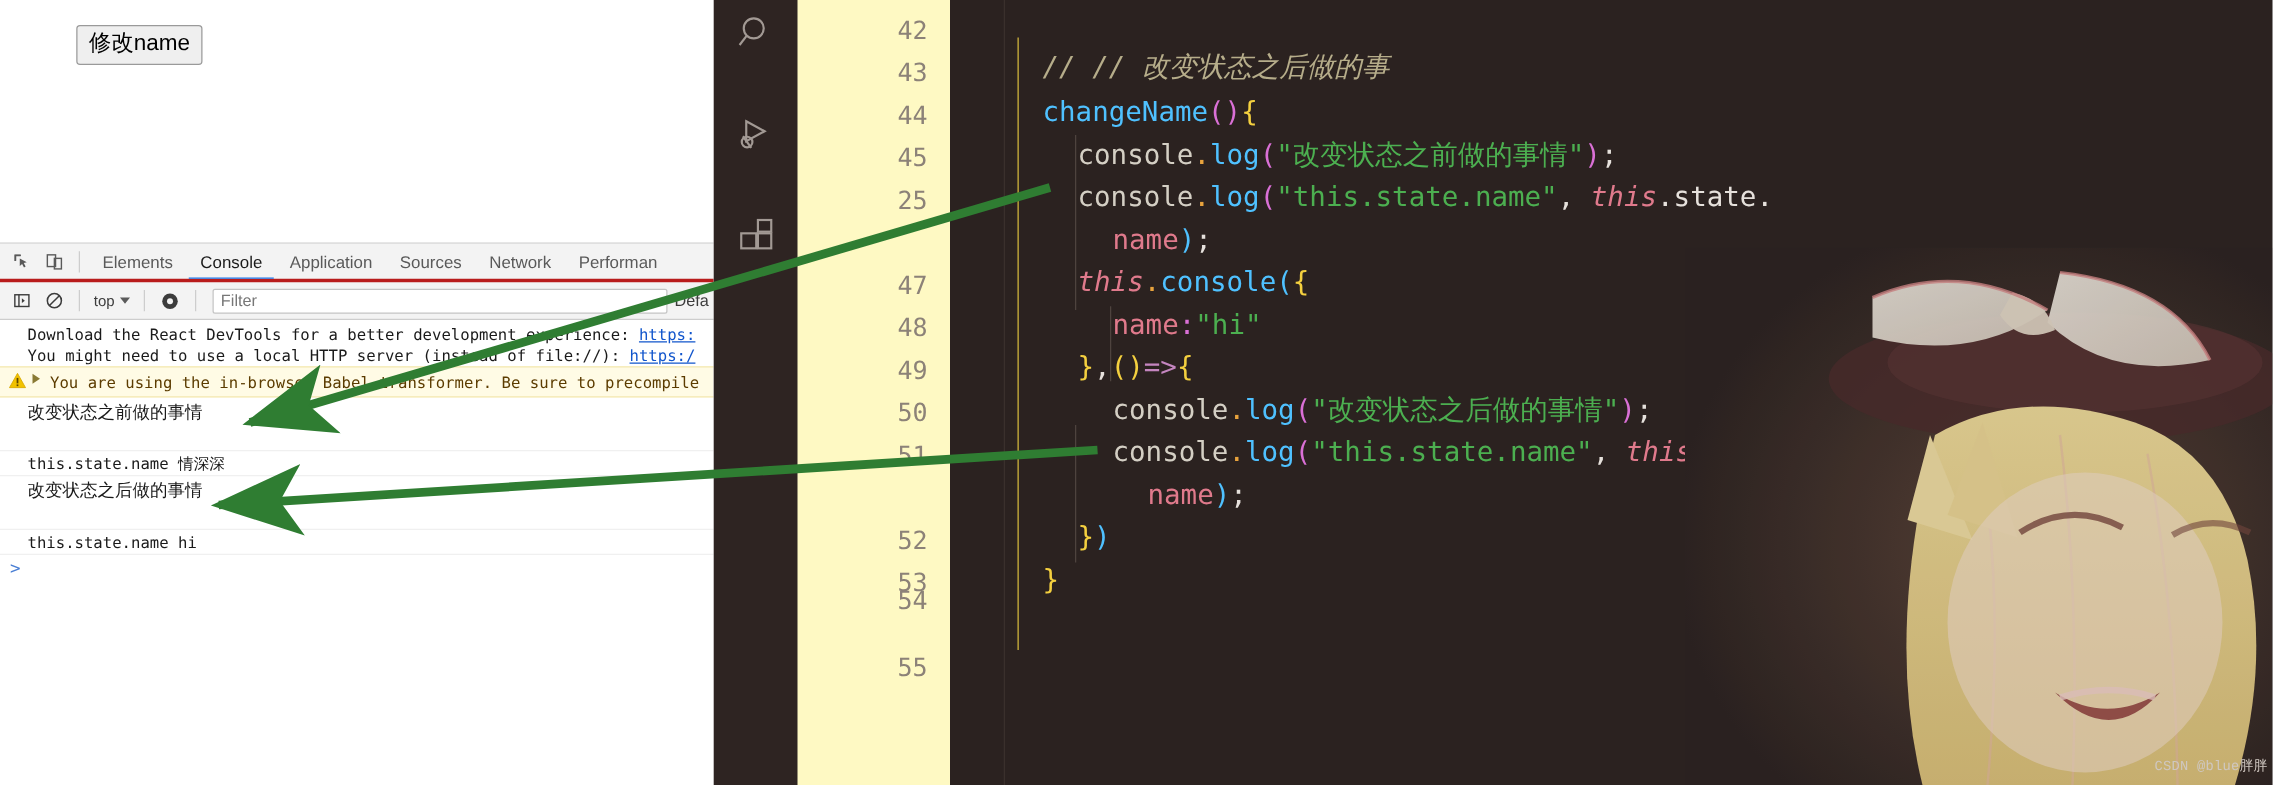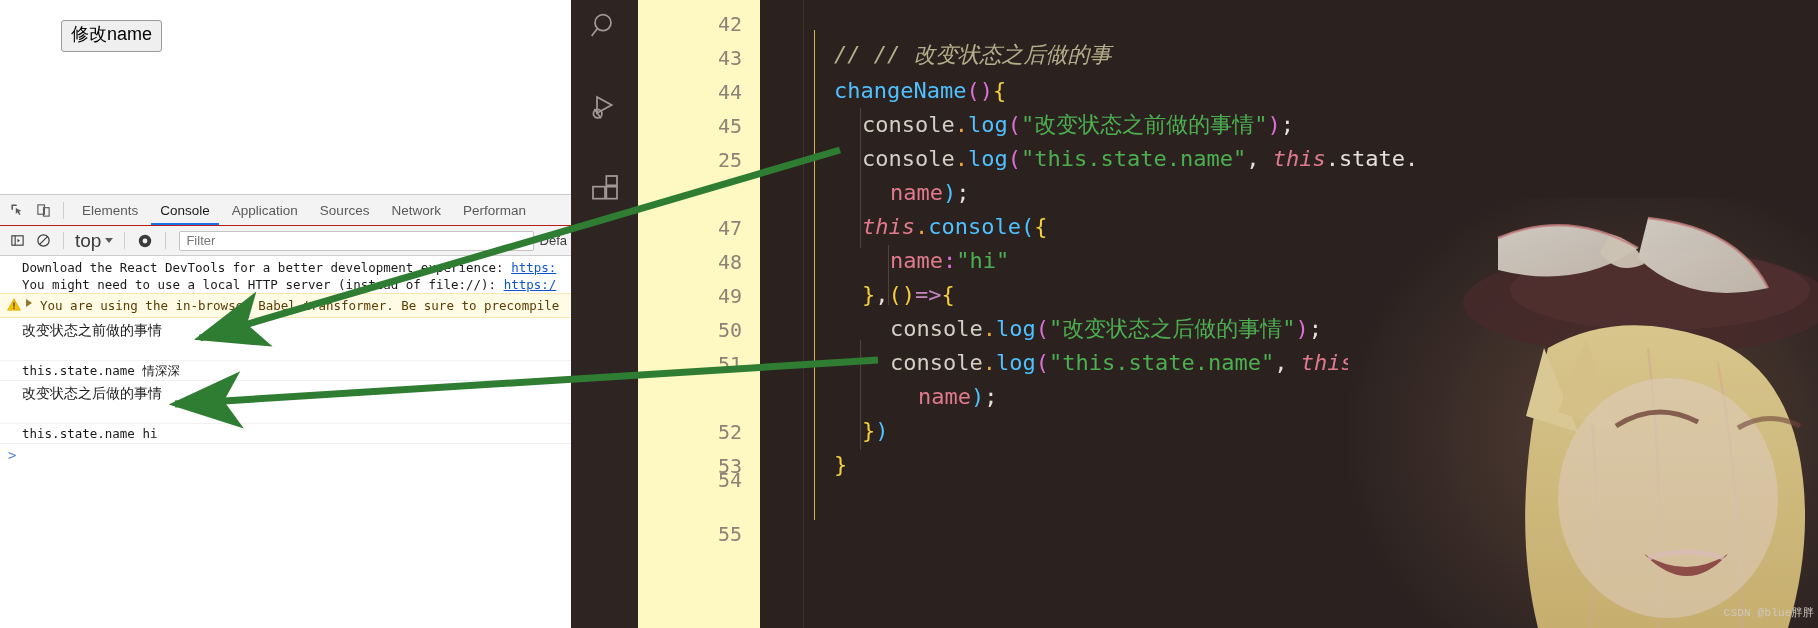--- a/index.html
+++ b/index.html
@@ -51,21 +51,21 @@
     position: absolute; left: 0; top: 194px;
     width: 571px; height: 434px;
     background: #ffffff;
     border-top: 1px solid #cdcdcd;
     font-family: "Liberation Sans", sans-serif;
   }
   .dt-tabbar {
     position: relative;
     height: 31px;
     background: #f3f3f3;
-    border-bottom: 1px solid #b91c1c;
+    border-bottom: 3px solid #b91c1c;
     display: flex; align-items: center;
     padding-left: 4px;
     white-space: nowrap;
     overflow: hidden;
   }
   .dt-icon-btn {
     width: 26px; height: 26px;
     display: flex; align-items: center; justify-content: center;
     cursor: default; flex: 0 0 auto;
   }
@@ -94,21 +94,21 @@
     height: 30px;
     background: #f3f3f3;
     border-bottom: 1px solid #cdcdcd;
     display: flex; align-items: center;
     padding-left: 4px;
     white-space: nowrap;
     overflow: hidden;
   }
   .ctx-select {
     display: flex; align-items: center; gap: 4px;
-    font-size: 19px; color: #3c3c3c;
+    font-size: 12px; color: #3c3c3c;
     padding: 0 4px; cursor: default; flex: 0 0 auto;
   }
   .caret-down {
     width: 0; height: 0;
     border-left: 4px solid transparent;
     border-right: 4px solid transparent;
     border-top: 5px solid #5a5a5a;
     display: inline-block;
   }
   .filter-input {

